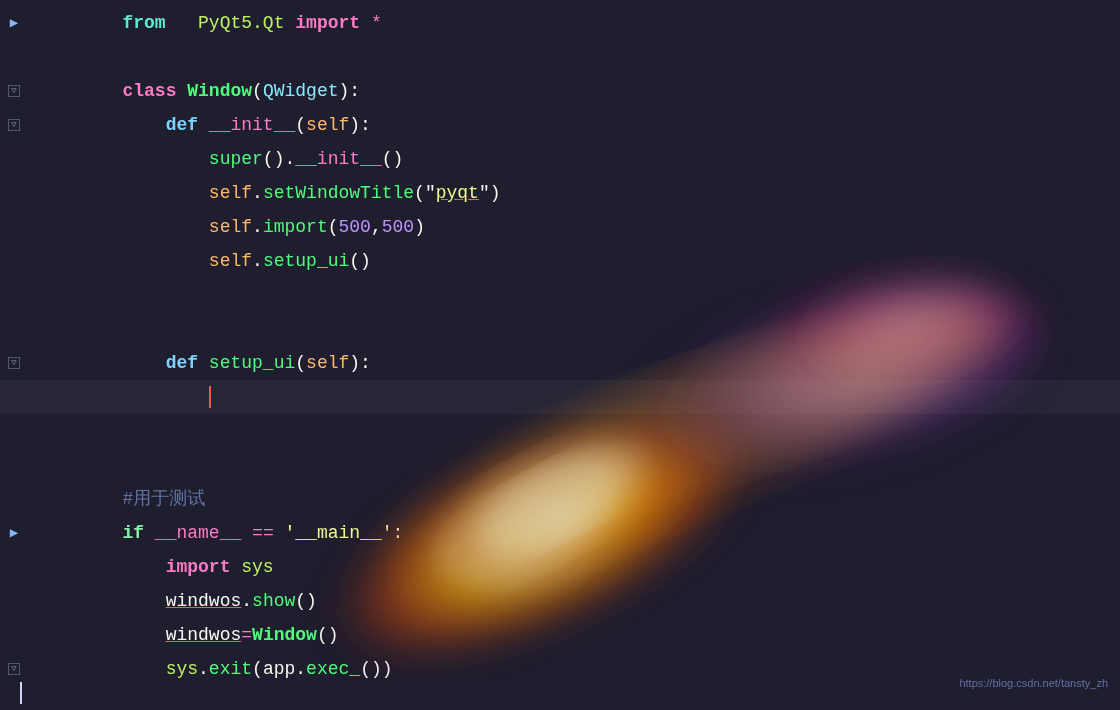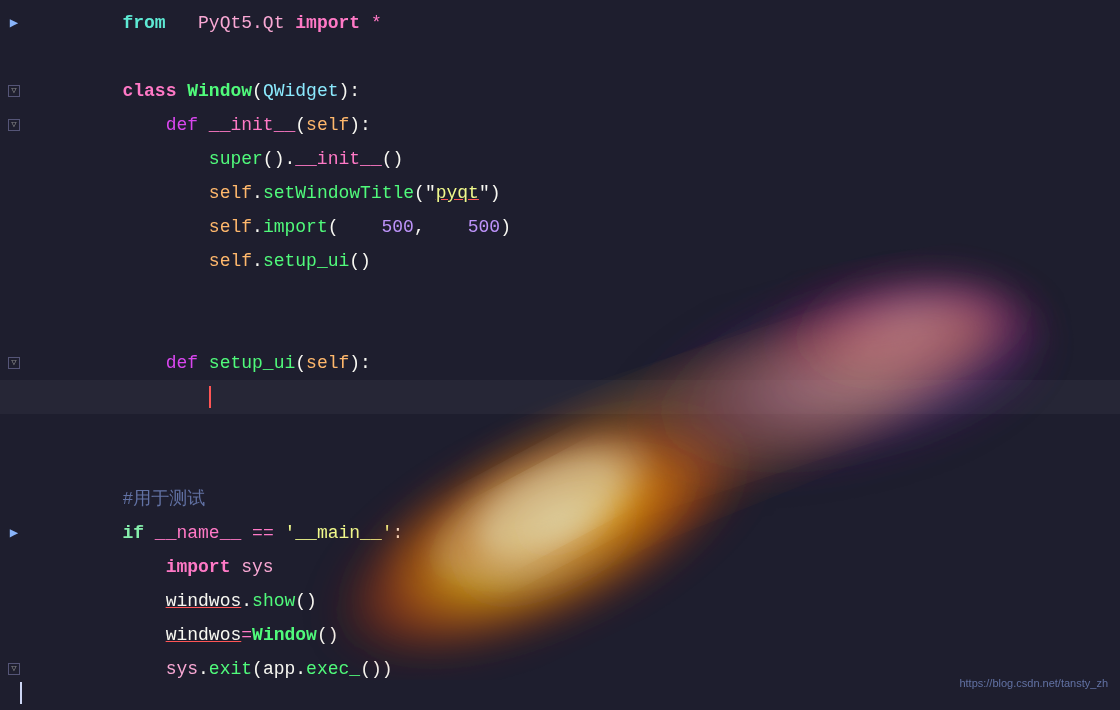--- a/index.html
+++ b/index.html
@@ -66,30 +66,30 @@
 
     .line-content {
       padding-left: 8px;
       white-space: pre;
     }
 
     
     .kw-from    { color: #5eead4; font-weight: bold; }
     .kw-import  { color: #ff79c6; font-weight: bold; }
     .kw-class   { color: #ff79c6; font-weight: bold; }
-    .kw-def     { color: #d946ef; font-weight: normal; }
+    .kw-def     { color: #7dd3fc; font-weight: bold; }
     .kw-if      { color: #86efac; font-weight: bold; }
     .kw-super   { color: #50fa7b; }
     .kw-self    { color: #ffb86c; }
-    .module     { color: #f9a8d4; text-align: center; }
+    .module     { color: #bef264; text-align: center; }
     .classname  { color: #50fa7b; font-weight: bold; }
     .parent     { color: #8be9fd; }
     .method     { color: #50fa7b; }
     .string     { color: #f1fa8c; }
-    .number     { color: #bd93f9; margin-left: 43px; }
+    .number     { color: #bd93f9; }
     .op         { color: #ff79c6; }
     .param      { color: #ffb86c; }
     .comment    { color: #6272a4; }
     .dunder     { color: #ff79c6; }
     .var        { color: #f8f8f2; }
     .punc       { color: #f8f8f2; }
     .star       { color: #ff79c6; }
     .underline  { text-decoration: underline; text-decoration-color: #ff5555; }
 
     .cursor-line {

